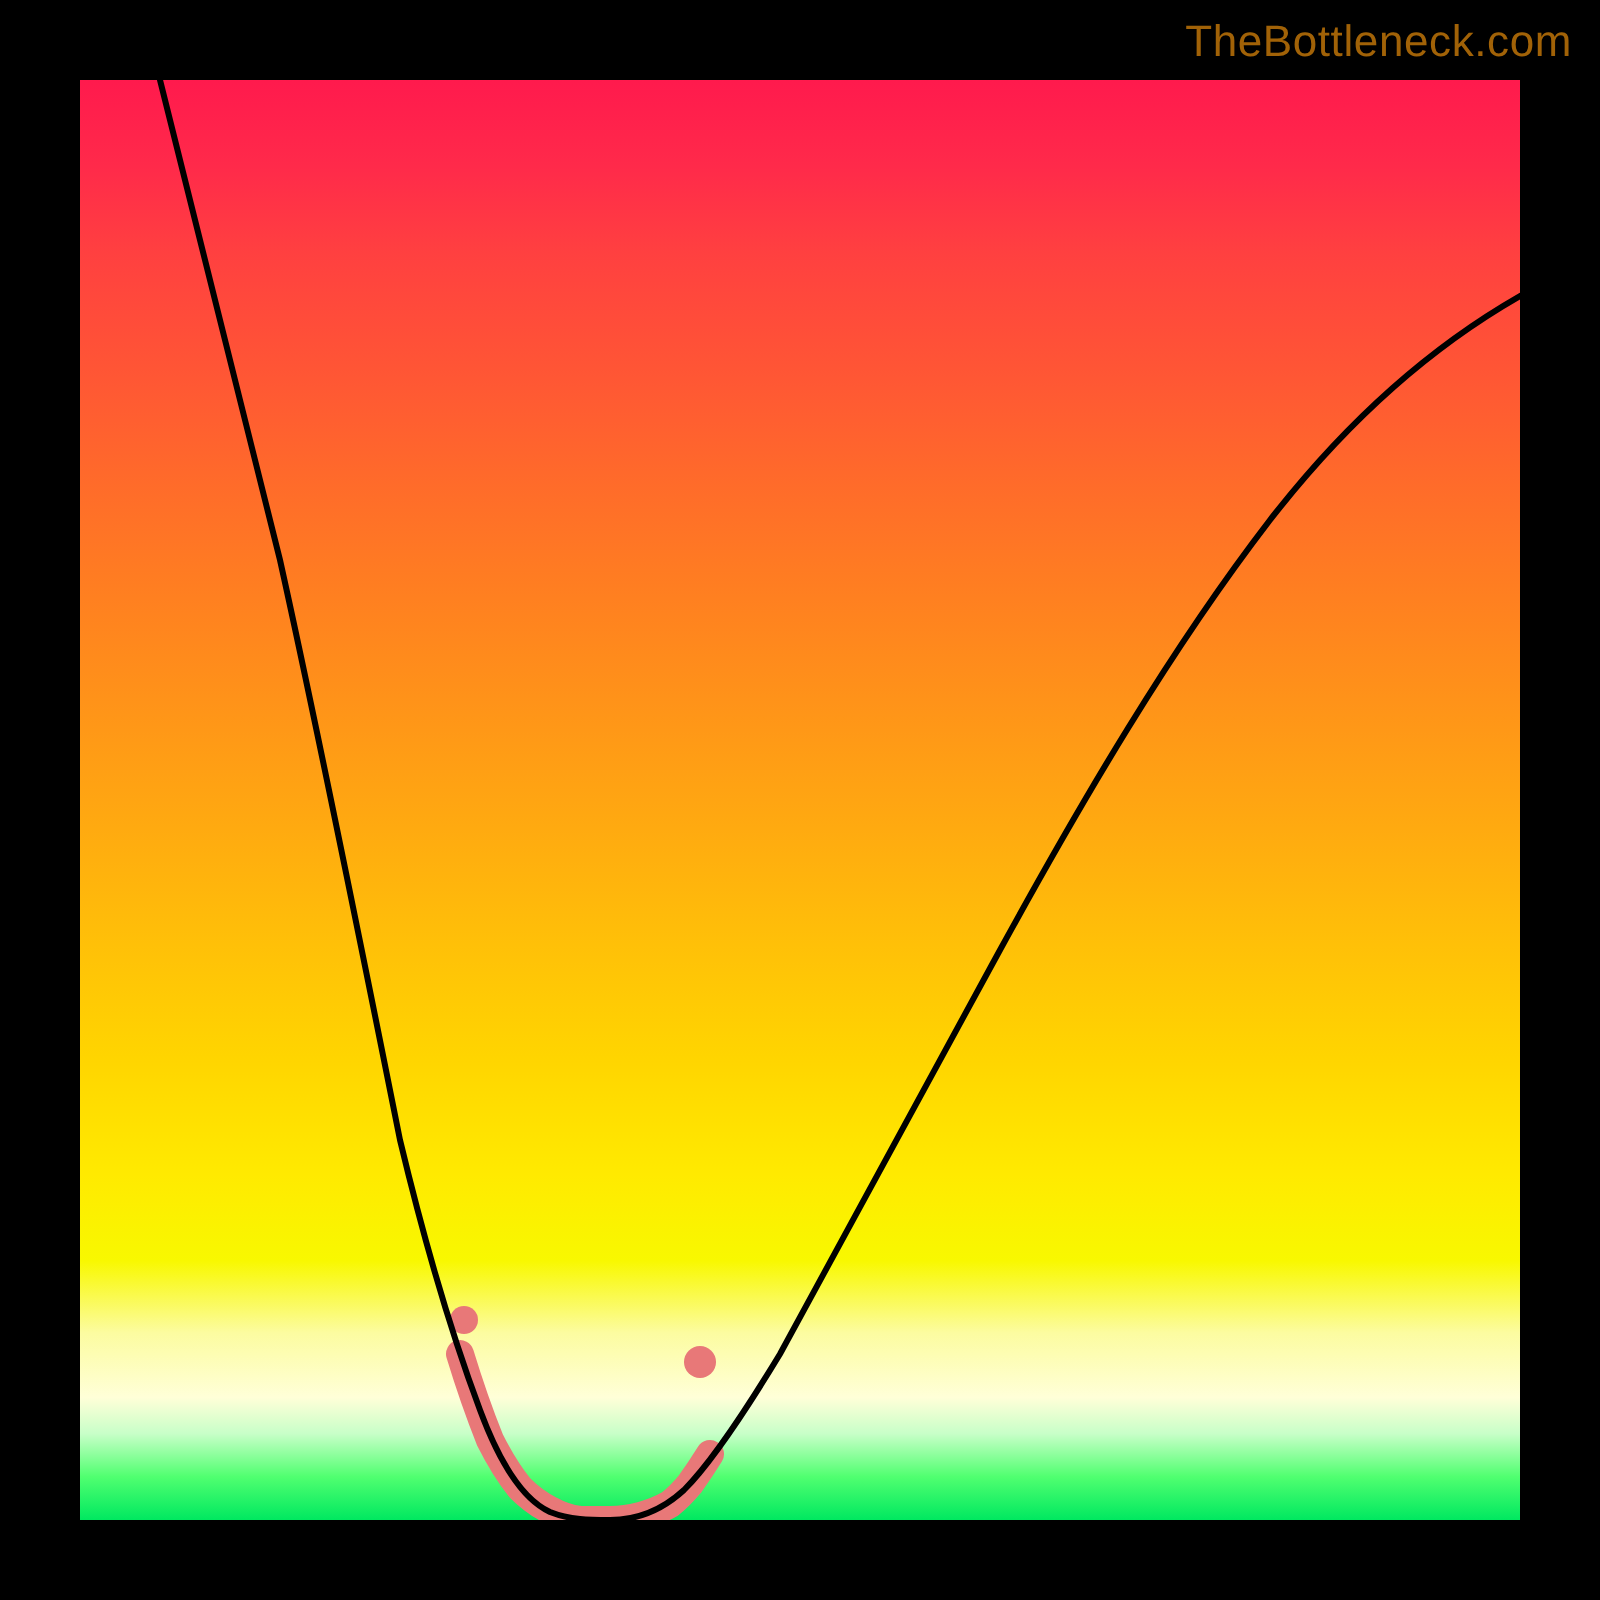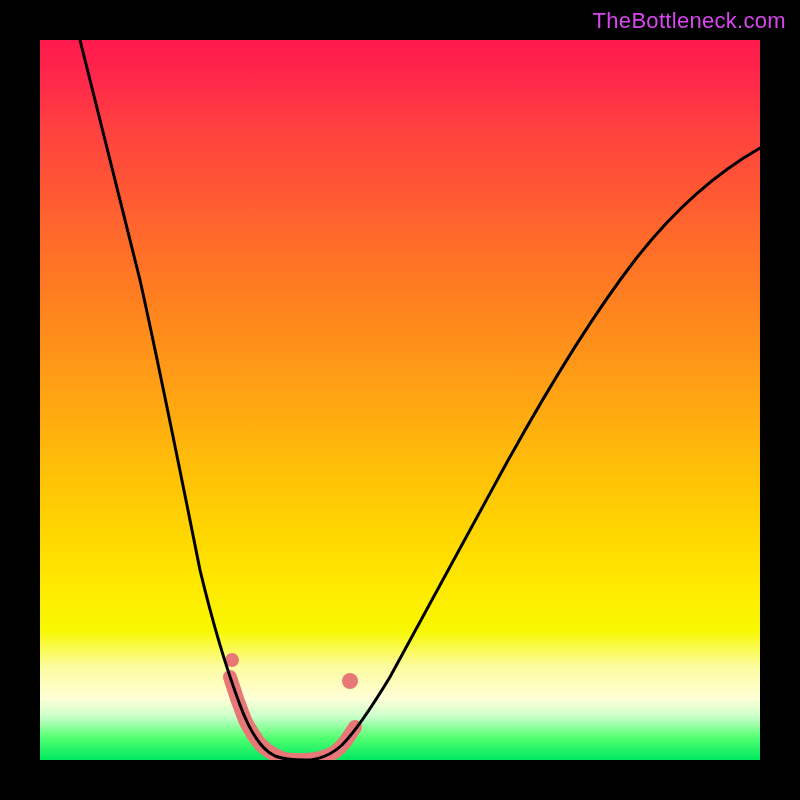--- a/index.html
+++ b/index.html
@@ -43,21 +43,21 @@
         #c8ffc8 94%,
         #50ff70 97%,
         #00e860 100%);
     }
     .watermark {
       position: absolute;
       top: 8px;
       right: 14px;
       font-size: 22px;
       font-weight: 500;
-      color: #d946ef;
+      color: #a16207;
       letter-spacing: 0.3px;
       z-index: 10;
     }
     .curve-svg {
       position: absolute;
       top: 40px;
       left: 40px;
       width: 720px;
       height: 720px;
       z-index: 5;

